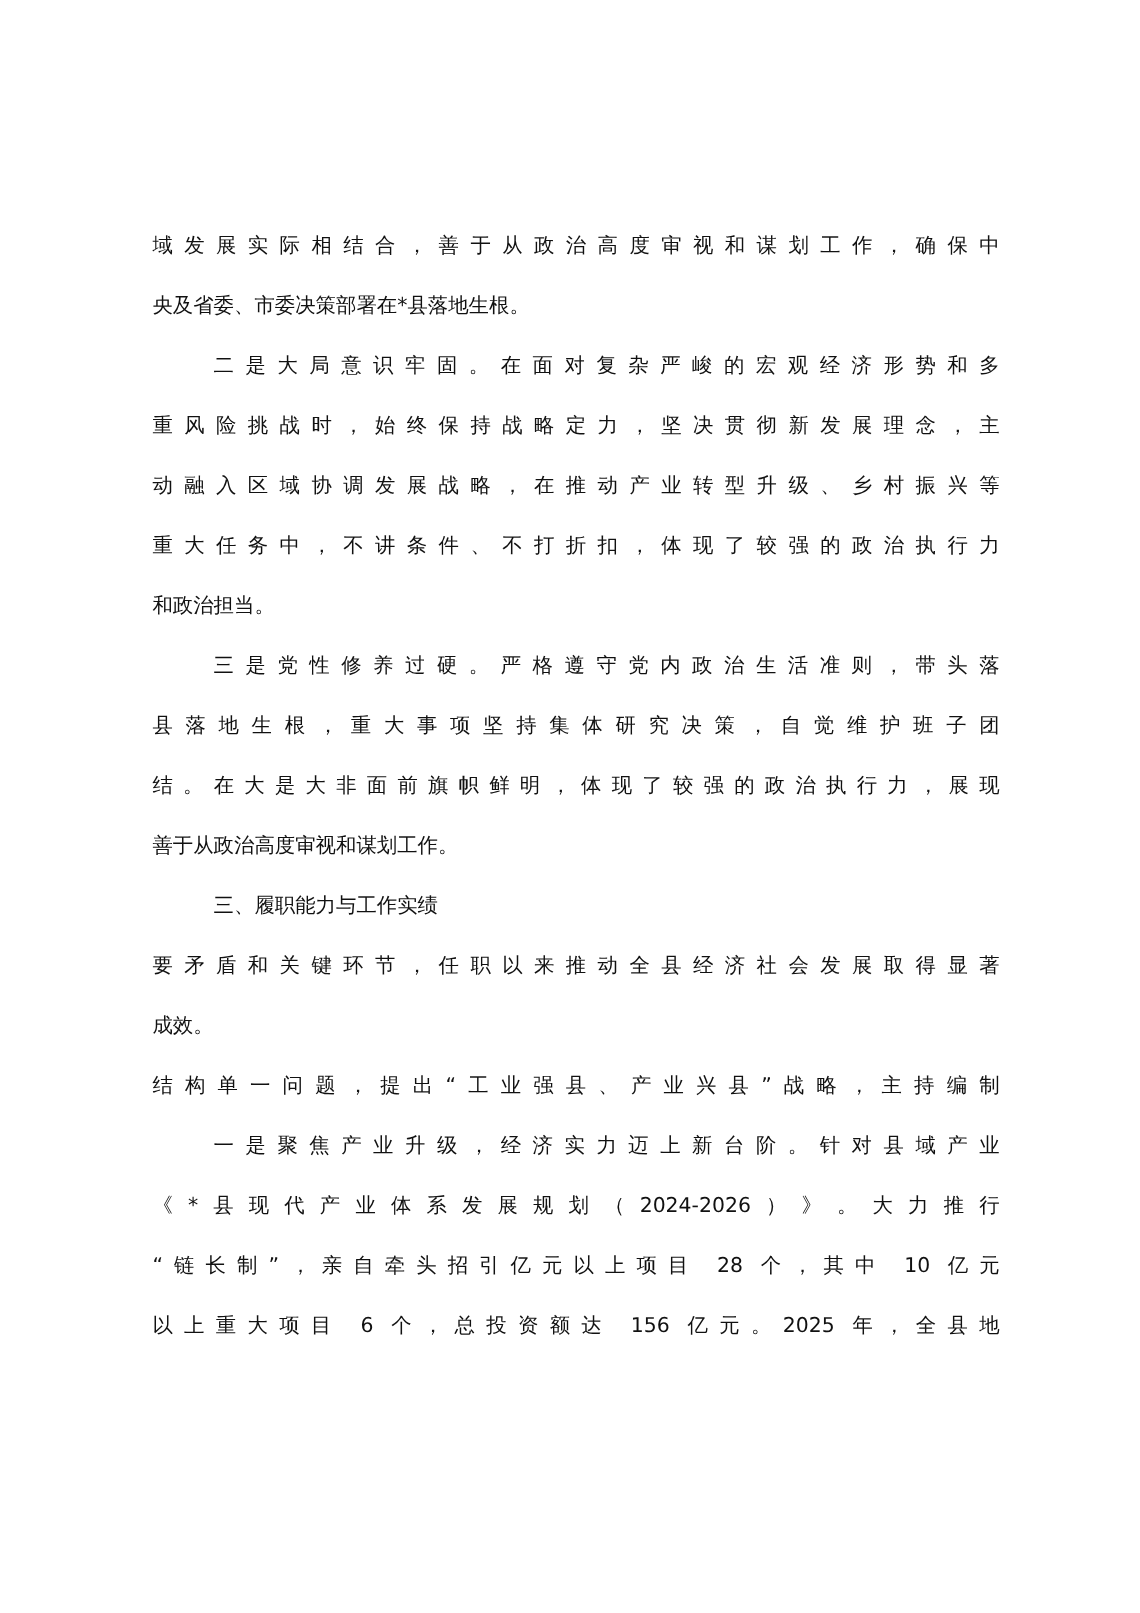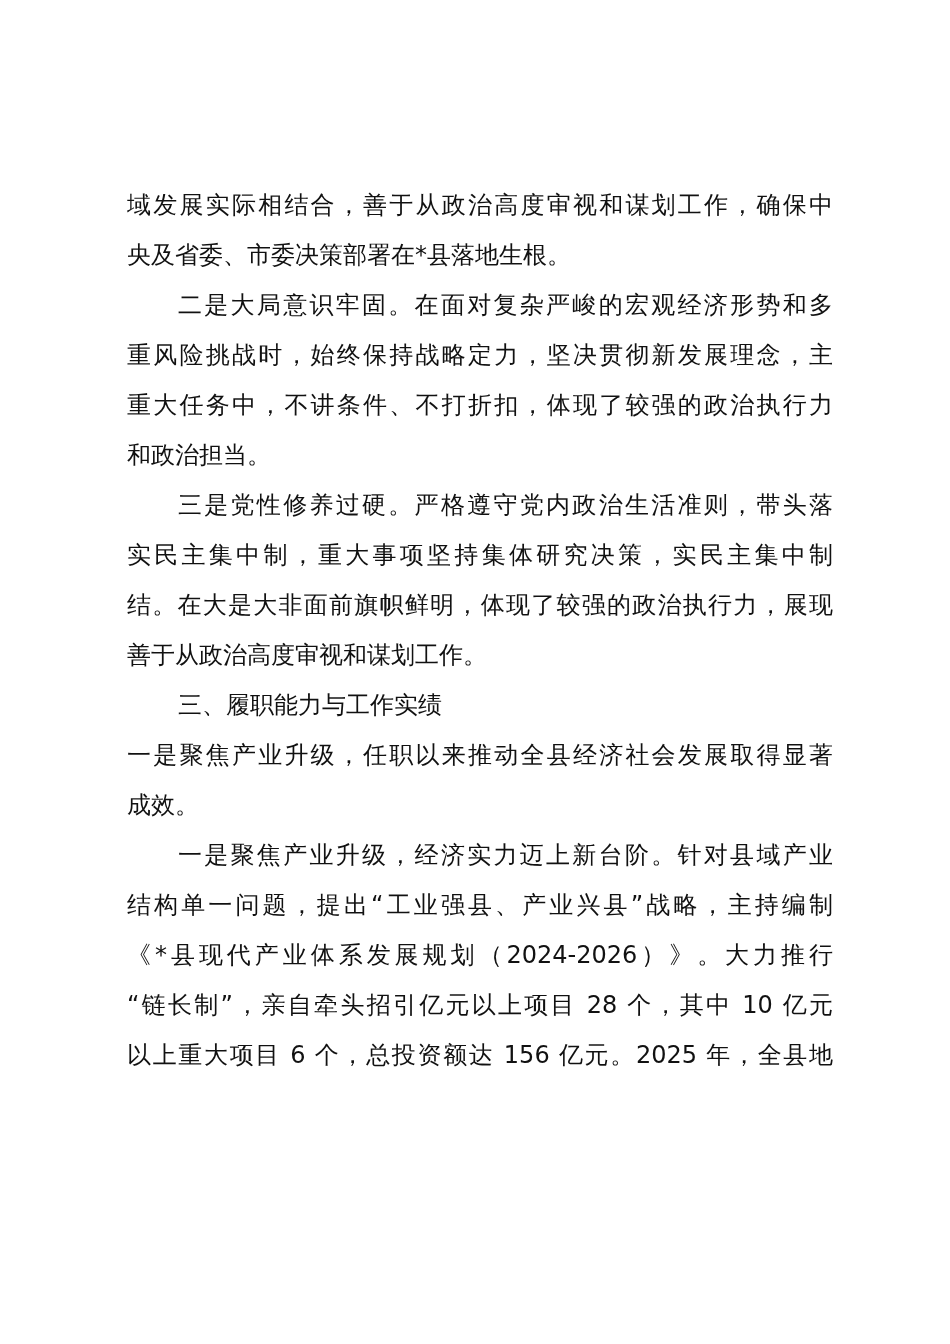--- a/index.html
+++ b/index.html
@@ -12,21 +12,21 @@
       height: 1344px;
       position: relative;
       overflow: hidden;
     }
     .page {
       position: absolute;
       left: 127px;
       top: 180px;
       width: 706px;
       font-family: "DejaVu Sans", "Liberation Sans", sans-serif;
-      font-size: 24px;
+      font-size: 17px;
       line-height: 50px;
       color: #111111;
       text-align: justify;
       text-justify: inter-character;
     }
     .para {
       margin: 0;
       padding: 0;
     }
     .indent {
@@ -48,41 +48,42 @@
 <div class="page">
 
   <div class="para">
     <span class="line">域发展实际相结合，善于从政治高度审视和谋划工作，确保中</span>
     <span class="line last">央及省委、市委决策部署在*县落地生根。</span>
   </div>
 
   <div class="para">
     <span class="line indent">二是大局意识牢固。在面对复杂严峻的宏观经济形势和多</span>
     <span class="line">重风险挑战时，始终保持战略定力，坚决贯彻新发展理念，主</span>
+    <span class="line">动融入区域协调发展战略，在推动产业转型升级、乡村振兴等</span>
     <span class="line">重大任务中，不讲条件、不打折扣，体现了较强的政治执行力</span>
     <span class="line last">和政治担当。</span>
   </div>
 
   <div class="para">
     <span class="line indent">三是党性修养过硬。严格遵守党内政治生活准则，带头落</span>
-    <span class="line">实民主集中制，重大事项坚持集体研究决策，实民主集中制</span>
+    <span class="line">县落地生根，重大事项坚持集体研究决策，自觉维护班子团</span>
     <span class="line">结。在大是大非面前旗帜鲜明，体现了较强的政治执行力，展现</span>
     <span class="line last">善于从政治高度审视和谋划工作。</span>
   </div>
 
   <div class="para">
     <span class="line indent last">三、履职能力与工作实绩</span>
   </div>
 
   <div class="para">
-    <span class="line">一是聚焦产业升级，任职以来推动全县经济社会发展取得显著</span>
+    <span class="line">要矛盾和关键环节，任职以来推动全县经济社会发展取得显著</span>
     <span class="line last">成效。</span>
   </div>
 
   <div class="para">
+    <span class="line">结构单一问题，提出“工业强县、产业兴县”战略，主持编制</span>
     <span class="line indent">一是聚焦产业升级，经济实力迈上新台阶。针对县域产业</span>
-    <span class="line">结构单一问题，提出“工业强县、产业兴县”战略，主持编制</span>
     <span class="line">《*县现代产业体系发展规划（2024-2026）》。大力推行</span>
     <span class="line">“链长制”，亲自牵头招引亿元以上项目 28 个，其中 10 亿元</span>
     <span class="line">以上重大项目 6 个，总投资额达 156 亿元。2025 年，全县地</span>
   </div>
 
 </div>
 
 </body></html>

